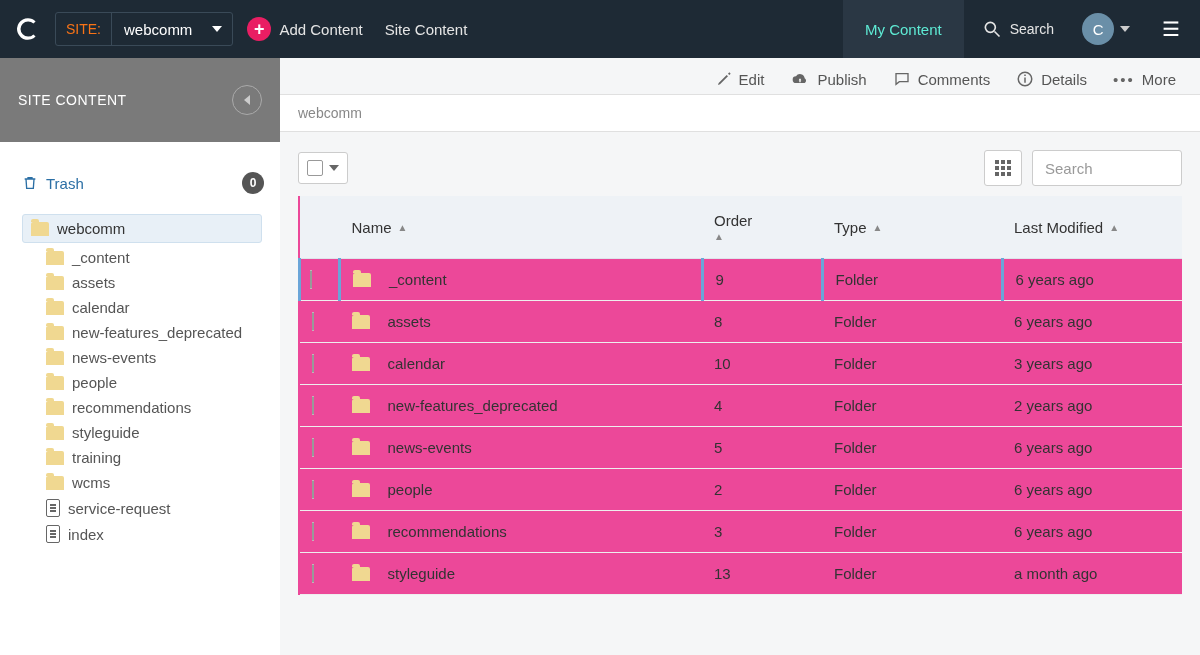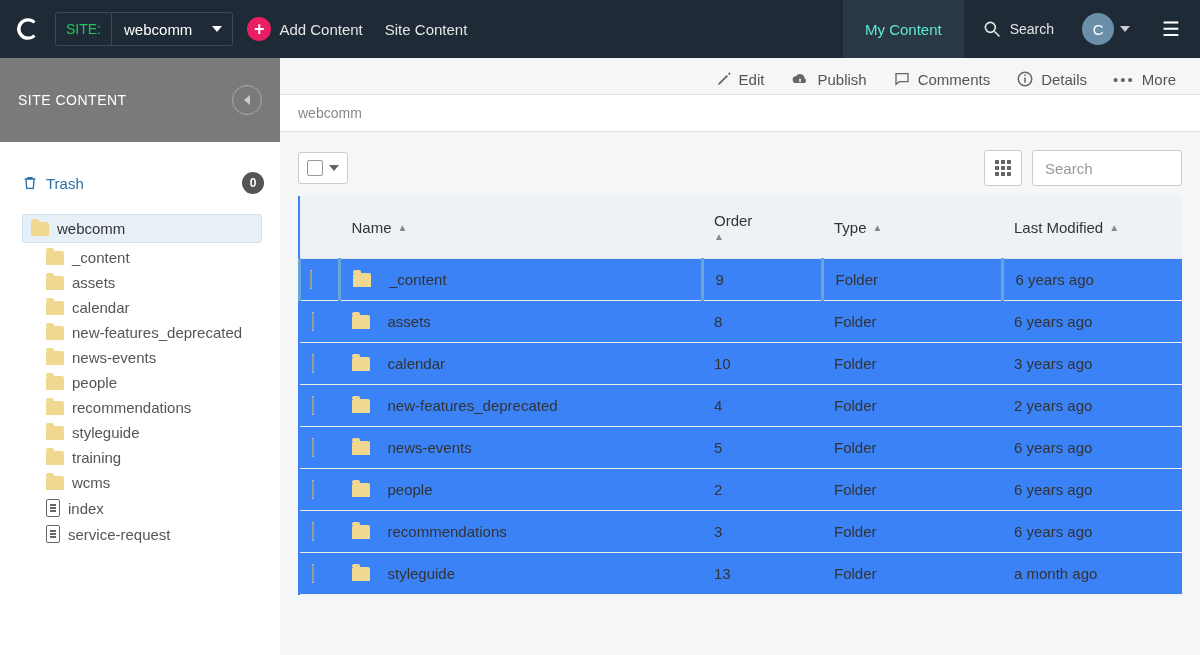--- a/index.html
+++ b/index.html
@@ -1,21 +1,21 @@
 <!DOCTYPE html>
 <html><head>
 <meta charset="utf-8">
 <style>
   * { box-sizing: border-box; margin: 0; padding: 0; }
   body { font-family: -apple-system, BlinkMacSystemFont, "Segoe UI", Arial, sans-serif; font-size: 14px; color: #333; background: #f5f5f5; width: 1200px; height: 655px; overflow: hidden; }
   
   .topbar { background: #1e2a35; height: 58px; display: flex; align-items: center; color: #e0e0e0; }
   .logo { width: 55px; height: 58px; display: flex; align-items: center; justify-content: center; font-size: 26px; color: #fff; }
   .site-select { display: flex; align-items: center; border: 1px solid #3a4a58; border-radius: 3px; height: 34px; margin-right: 14px; }
-  .site-label { padding: 0 10px; color: #22c55e; font-size: 14px; border-right: 1px solid #3a4a58; height: 100%; display: flex; align-items: center; }
+  .site-label { padding: 0 10px; color: #f97316; font-size: 14px; border-right: 1px solid #3a4a58; height: 100%; display: flex; align-items: center; }
   .site-value { padding: 0 40px 0 12px; color: #fff; font-size: 15px; position: relative; height: 100%; display: flex; align-items: center; min-width: 120px; }
   .site-value .chev { position: absolute; right: 10px; }
   .add-btn { width: 24px; height: 24px; background: #e91e63; border-radius: 50%; display: flex; align-items: center; justify-content: center; color: #fff; font-size: 18px; font-weight: bold; margin-right: 8px; }
   .top-link { color: #e5e5e5; margin-right: 22px; font-size: 15px; cursor: pointer; }
   .top-spacer { flex: 1; }
   .top-right { display: flex; align-items: center; height: 100%; }
   .mycontent { background: #2a3744; height: 100%; display: flex; align-items: center; padding: 0 22px; color: #5eead4; font-size: 15px; }
   .search-top { display: flex; align-items: center; padding: 0 18px; color: #e5e5e5; gap: 8px; }
   .avatar { width: 32px; height: 32px; background: #6a8fa8; border-radius: 50%; display: flex; align-items: center; justify-content: center; color: #fff; margin: 0 6px 0 10px; font-size: 15px; }
   .hamburger { padding: 0 20px; font-size: 20px; cursor: pointer; color: #fff; }
@@ -48,21 +48,21 @@
   
   .table-wrap { padding: 18px; flex: 1; overflow-y: auto; }
   .table-controls { display: flex; align-items: center; margin-bottom: 10px; }
   .select-all { border: 1px solid #ccc; border-radius: 3px; background: #fff; display: flex; align-items: center; padding: 7px 8px; gap: 6px; cursor: pointer; }
   .checkbox { width: 16px; height: 16px; border: 1.5px solid #999; border-radius: 2px; background: #fff; flex-shrink: 0; }
   .ctrls-spacer { flex: 1; }
   .grid-btn { border: 1px solid #ccc; background: #fff; border-radius: 3px; width: 38px; height: 36px; display: flex; align-items: center; justify-content: center; cursor: pointer; margin-right: 10px; color:#666; }
   .search-input { border: 1px solid #ccc; background: #fff; border-radius: 3px; height: 36px; padding: 0 12px; font-size: 15px; width: 150px; color:#333; }
   .search-input::placeholder { color: #999; }
   
-  table { width: 100%; border-collapse: collapse; background: #3b82f6; margin-top: 8px; }
+  table { width: 100%; border-collapse: collapse; background: #ec4899; margin-top: 8px; }
   thead th { background: #eef2f6; text-align: left; padding: 16px 12px; font-weight: normal; color: #333; font-size: 15px; border-bottom: 1px solid #dde4eb; }
   thead th.stack { text-align: left; }
   .th-stack { display: flex; flex-direction: column; gap: 2px; }
   .th-row { display: flex; align-items: center; gap: 6px; }
   .sort-arrow { font-size: 10px; color: #888; }
   tbody td { padding: 12px; border-bottom: 1px solid #eee; color: #333; font-size: 15px; }
   tbody tr:first-child td { border-left: 3px solid #6aa5d8; }
   tbody tr:first-child td:first-child { padding-left: 9px; }
   tbody tr td:first-child { width: 40px; }
   .name-cell { display: flex; align-items: center; gap: 10px; }
@@ -164,25 +164,25 @@
       <div class="tree-item child">
           <span class="folder-icon"></span>
           <span>training</span>
         </div>
       <div class="tree-item child">
           <span class="folder-icon"></span>
           <span>wcms</span>
         </div>
       <div class="tree-item child">
           <span class="file-icon"></span>
+          <span>service-request</span>
+        </div>
+      <div class="tree-item child">
+          <span class="file-icon"></span>
           <span>index</span>
-        </div>
-      <div class="tree-item child">
-          <span class="file-icon"></span>
-          <span>service-request</span>
         </div>
     </div>
   </div>
 
   <div class="main">
     <div class="action-bar">
       <div class="action-item">
         <svg width="16" height="16" viewBox="0 0 24 24">
             <path fill="#666" d="M3 21l3-1 12-12-2-2L4 18l-1 3zM18 4l2 2 2-2-2-2-2 2z"></path>
           </svg>

